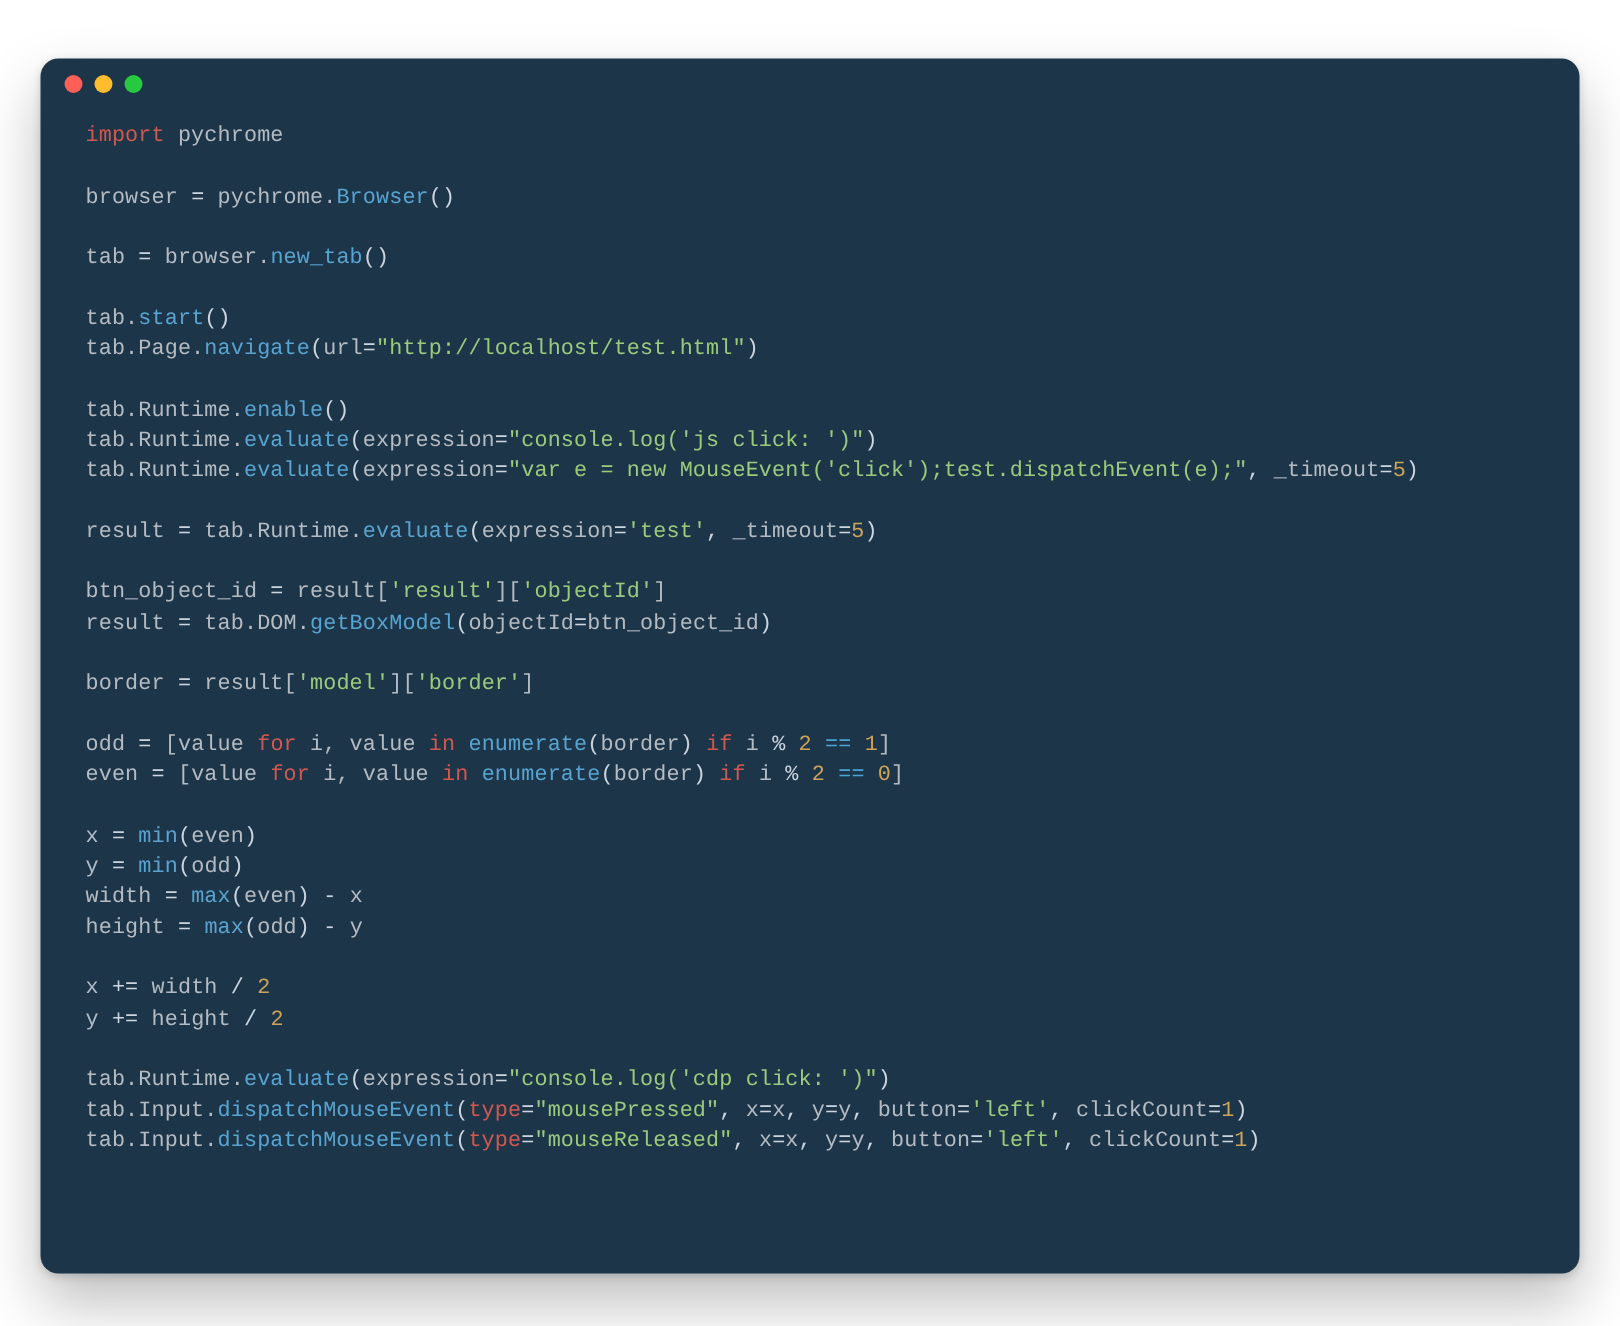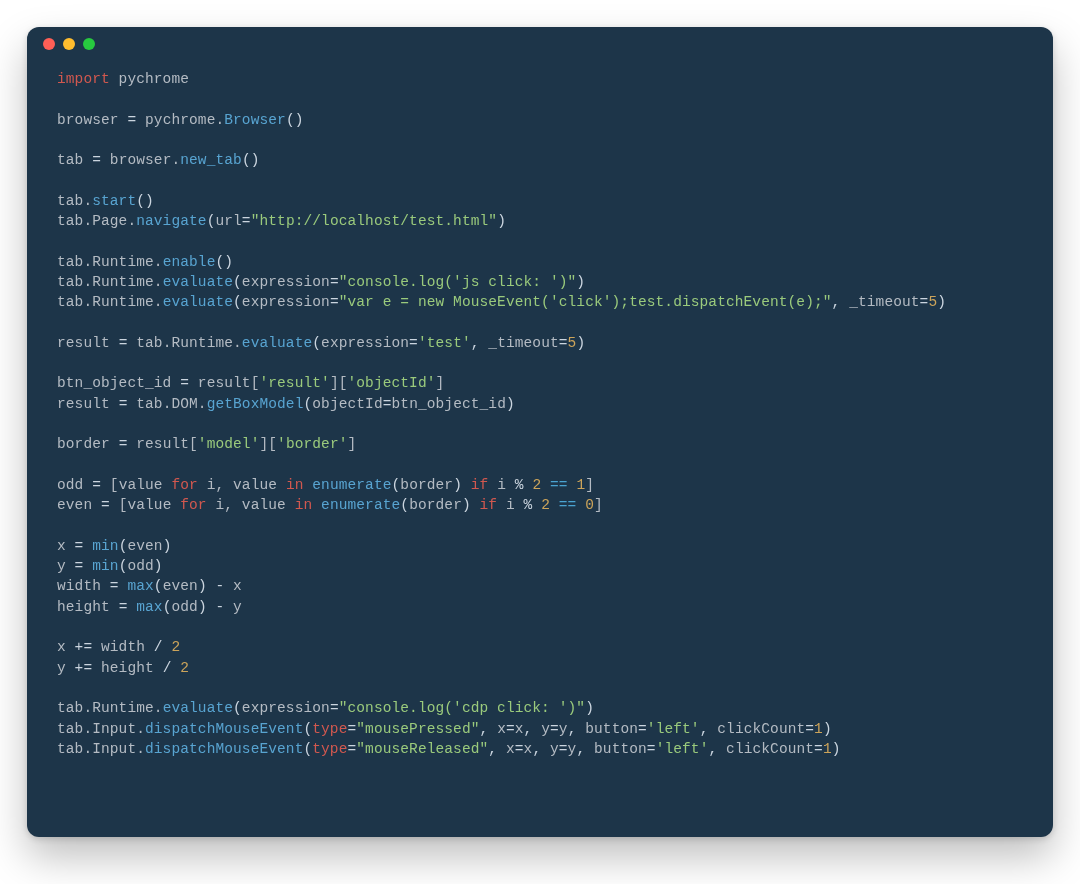--- a/index.html
+++ b/index.html
@@ -12,21 +12,21 @@
   }
   .stage {
     width: 1080px;
     height: 884px;
     position: relative;
     background: #ffffff;
   }
   .window {
     position: absolute;
     left: 27px;
-    top: 27px;
+    top: 39px;
     width: 1026px;
     height: 810px;
     background: #1d3549;
     border-radius: 12px;
     box-shadow: 0 20px 40px rgba(0,0,0,0.25), 0 2px 6px rgba(0,0,0,0.15);
     overflow: hidden;
   }
   .titlebar {
     height: 34px;
     display: flex;

